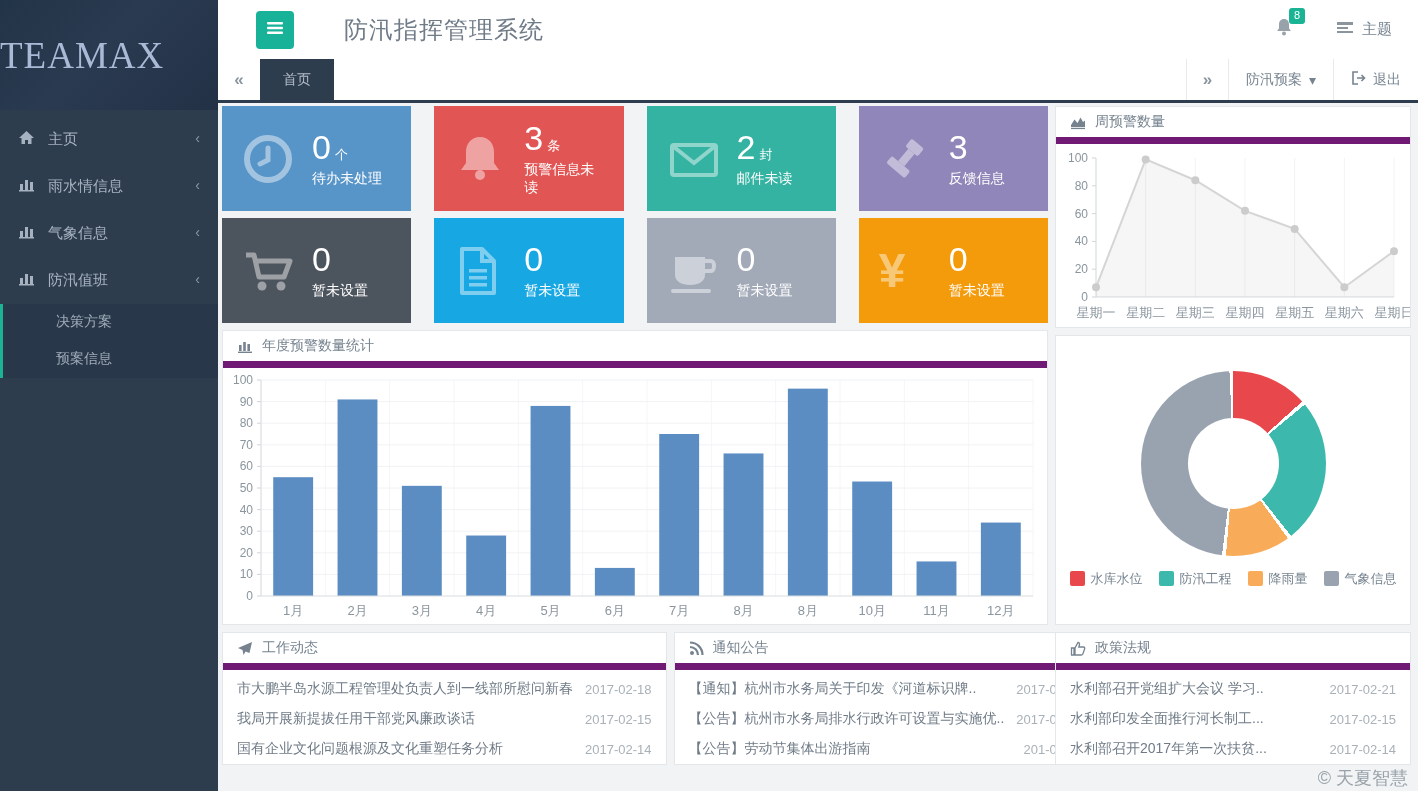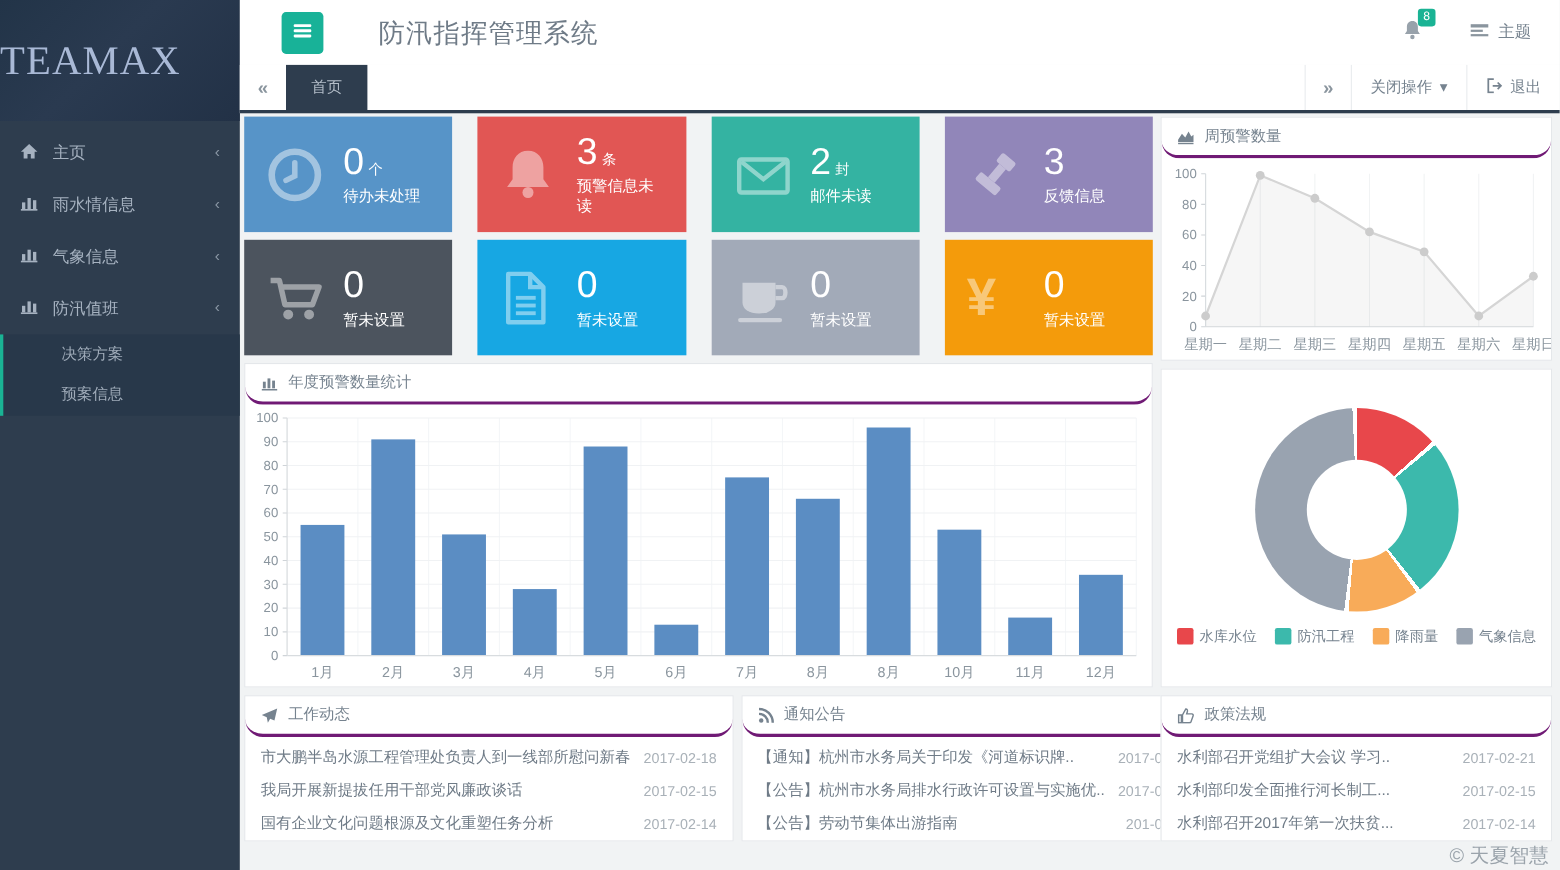--- a/index.html
+++ b/index.html
@@ -52,21 +52,21 @@
   .card-icon { width:56px; flex-shrink:0; opacity:.45; }
   .card-icon svg { display:block; }
   .card-yen { font-size:48px; font-weight:bold; line-height:52px; }
   .card-body { margin-left:14px; }
   .card-num { font-size:34px; line-height:36px; }
   .card-unit { font-size:13px; margin-left:4px; }
   .card-label { font-size:14px; margin-top:5px; }
 
   .panel { background:#fff; border:1px solid #e4e7ea; display:flex; flex-direction:column; min-height:0; }
   .panel-hd { height:37px; flex-shrink:0; display:flex; align-items:center; gap:9px; padding:0 14px;
-              font-size:14px; color:#76838f; border-bottom:3px solid #701a75;border-radius:16px; }
+              font-size:14px; color:#76838f; border-bottom:7px solid #701a75; }
   .panel-hd svg { display:block; }
   .panel-body { flex:1; min-height:0; position:relative; }
 
   .p-annual { flex:1; }
   .bottom-row { height:133px; flex-shrink:0; display:grid; grid-template-columns:1fr 1fr; gap:7px; }
   .p-weekly { height:222px; flex-shrink:0; }
   .p-issues { flex:1; }
   .p-policy { height:133px; flex-shrink:0; }
 
   .news-list { padding:4px 0; }
@@ -181,21 +181,21 @@
         </div>
       </div>
     </div>
 
     <div class="tabbar">
       <div class="tab-arrow">«</div>
       <div class="tab">首页</div>
       <div class="tab-right">
         <div class="tab-arrow">»</div>
         <div class="tab-ctl">
-          <span>关闭操作</span>
+          <span>防汛预案</span>
           <span>▾</span>
         </div>
         <div class="tab-ctl">
           <span>
             <svg width="15" height="14" viewBox="0 0 15 14">
                 <path d="M7 1 H2 V13 H7" fill="none" stroke="#76838f" stroke-width="1.6"></path>
                 <path d="M6 7 H13 M10.5 4 L13.5 7 L10.5 10" fill="none" stroke="#76838f" stroke-width="1.6"></path>
               </svg>
           </span>
           <span>退出</span>

